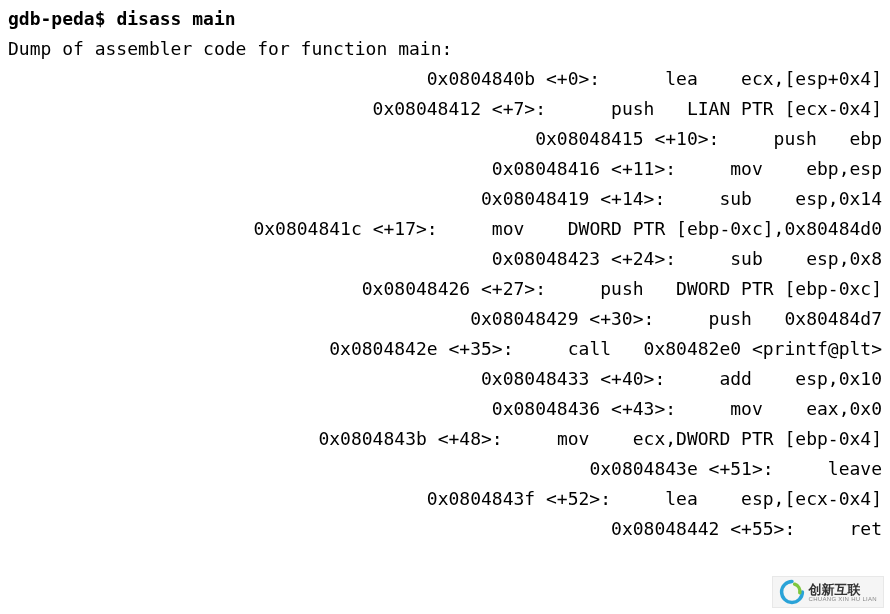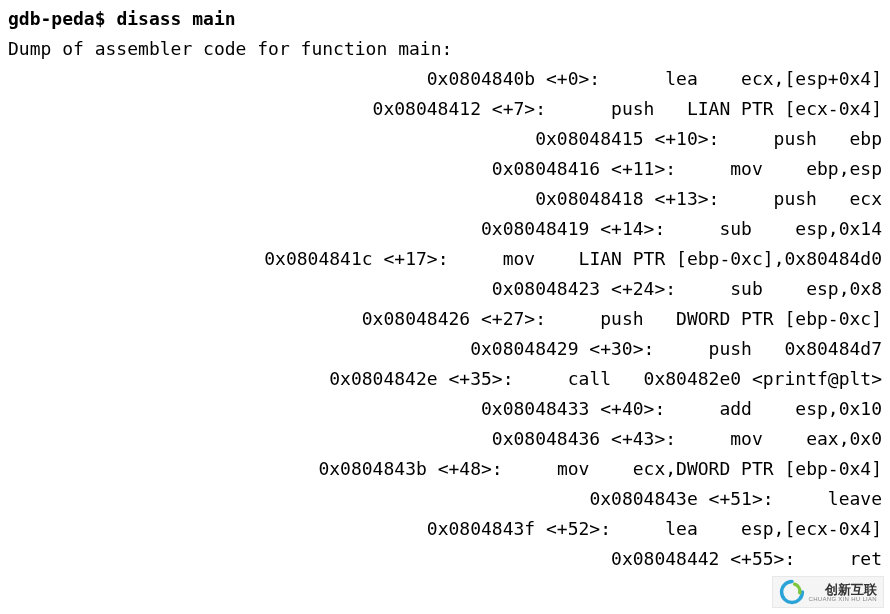--- a/index.html
+++ b/index.html
@@ -50,21 +50,20 @@
       position: absolute;
       bottom: 6px;
       right: 6px;
       background: #f5f5f5;
       border: 1px solid #e8e8e8;
       padding: 2px 6px;
       display: flex;
       align-items: center;
       font-size: 10px;
       font-family: sans-serif;
-      text-align: right;
     }
     .watermark-logo {
       width: 26px;
       height: 26px;
       position: relative;
       margin-right: 4px;
     }
     .watermark-logo svg {
       width: 100%;
       height: 100%;
@@ -90,23 +89,22 @@
 <body>
 
 <div class="prompt-line"><span>gdb-peda$ </span><span>disass main</span></div>
 <div class="header-line">Dump of assembler code for function main:</div>
 
 <div id="asm-container">
     <div class="asm-line"><span class="addr">0x0804840b</span> <span class="offset">&lt;+0&gt;</span><span class="colon">:</span>      <span class="mnemonic">lea</span>    <span class="operands">ecx,[esp+0x4]</span></div>
     <div class="asm-line"><span class="addr">0x08048412</span> <span class="offset">&lt;+7&gt;</span><span class="colon">:</span>      <span class="mnemonic">push</span>   <span class="operands">LIAN PTR [ecx-0x4]</span></div>
     <div class="asm-line"><span class="addr">0x08048415</span> <span class="offset">&lt;+10&gt;</span><span class="colon">:</span>     <span class="mnemonic">push</span>   <span class="operands">ebp</span></div>
     <div class="asm-line"><span class="addr">0x08048416</span> <span class="offset">&lt;+11&gt;</span><span class="colon">:</span>     <span class="mnemonic">mov</span>    <span class="operands">ebp,esp</span></div>
-    <div class="asm-line"><span class="addr">0x08048418</span> <span class="offset">&lt;+13&gt;</span><span class="colon">:</span>     <span class="mnemonic">push</span>   <span class="operands">ecx</span></div>
     <div class="asm-line"><span class="addr">0x08048419</span> <span class="offset">&lt;+14&gt;</span><span class="colon">:</span>     <span class="mnemonic">sub</span>    <span class="operands">esp,0x14</span></div>
-    <div class="asm-line"><span class="addr">0x0804841c</span> <span class="offset">&lt;+17&gt;</span><span class="colon">:</span>     <span class="mnemonic">mov</span>    <span class="operands">LIAN PTR [ebp-0xc],0x80484d0</span></div>
+    <div class="asm-line"><span class="addr">0x0804841c</span> <span class="offset">&lt;+17&gt;</span><span class="colon">:</span>     <span class="mnemonic">mov</span>    <span class="operands">DWORD PTR [ebp-0xc],0x80484d0</span></div>
     <div class="asm-line"><span class="addr">0x08048423</span> <span class="offset">&lt;+24&gt;</span><span class="colon">:</span>     <span class="mnemonic">sub</span>    <span class="operands">esp,0x8</span></div>
     <div class="asm-line"><span class="addr">0x08048426</span> <span class="offset">&lt;+27&gt;</span><span class="colon">:</span>     <span class="mnemonic">push</span>   <span class="operands">DWORD PTR [ebp-0xc]</span></div>
     <div class="asm-line"><span class="addr">0x08048429</span> <span class="offset">&lt;+30&gt;</span><span class="colon">:</span>     <span class="mnemonic">push</span>   <span class="operands">0x80484d7</span></div>
     <div class="asm-line"><span class="addr">0x0804842e</span> <span class="offset">&lt;+35&gt;</span><span class="colon">:</span>     <span class="mnemonic">call</span>   <span class="operands">0x80482e0 &lt;printf@plt&gt;</span></div>
     <div class="asm-line"><span class="addr">0x08048433</span> <span class="offset">&lt;+40&gt;</span><span class="colon">:</span>     <span class="mnemonic">add</span>    <span class="operands">esp,0x10</span></div>
     <div class="asm-line"><span class="addr">0x08048436</span> <span class="offset">&lt;+43&gt;</span><span class="colon">:</span>     <span class="mnemonic">mov</span>    <span class="operands">eax,0x0</span></div>
     <div class="asm-line"><span class="addr">0x0804843b</span> <span class="offset">&lt;+48&gt;</span><span class="colon">:</span>     <span class="mnemonic">mov</span>    <span class="operands">ecx,DWORD PTR [ebp-0x4]</span></div>
     <div class="asm-line"><span class="addr">0x0804843e</span> <span class="offset">&lt;+51&gt;</span><span class="colon">:</span>     <span class="mnemonic">leave</span></div>
     <div class="asm-line"><span class="addr">0x0804843f</span> <span class="offset">&lt;+52&gt;</span><span class="colon">:</span>     <span class="mnemonic">lea</span>    <span class="operands">esp,[ecx-0x4]</span></div>
     <div class="asm-line"><span class="addr">0x08048442</span> <span class="offset">&lt;+55&gt;</span><span class="colon">:</span>     <span class="mnemonic">ret</span></div>

